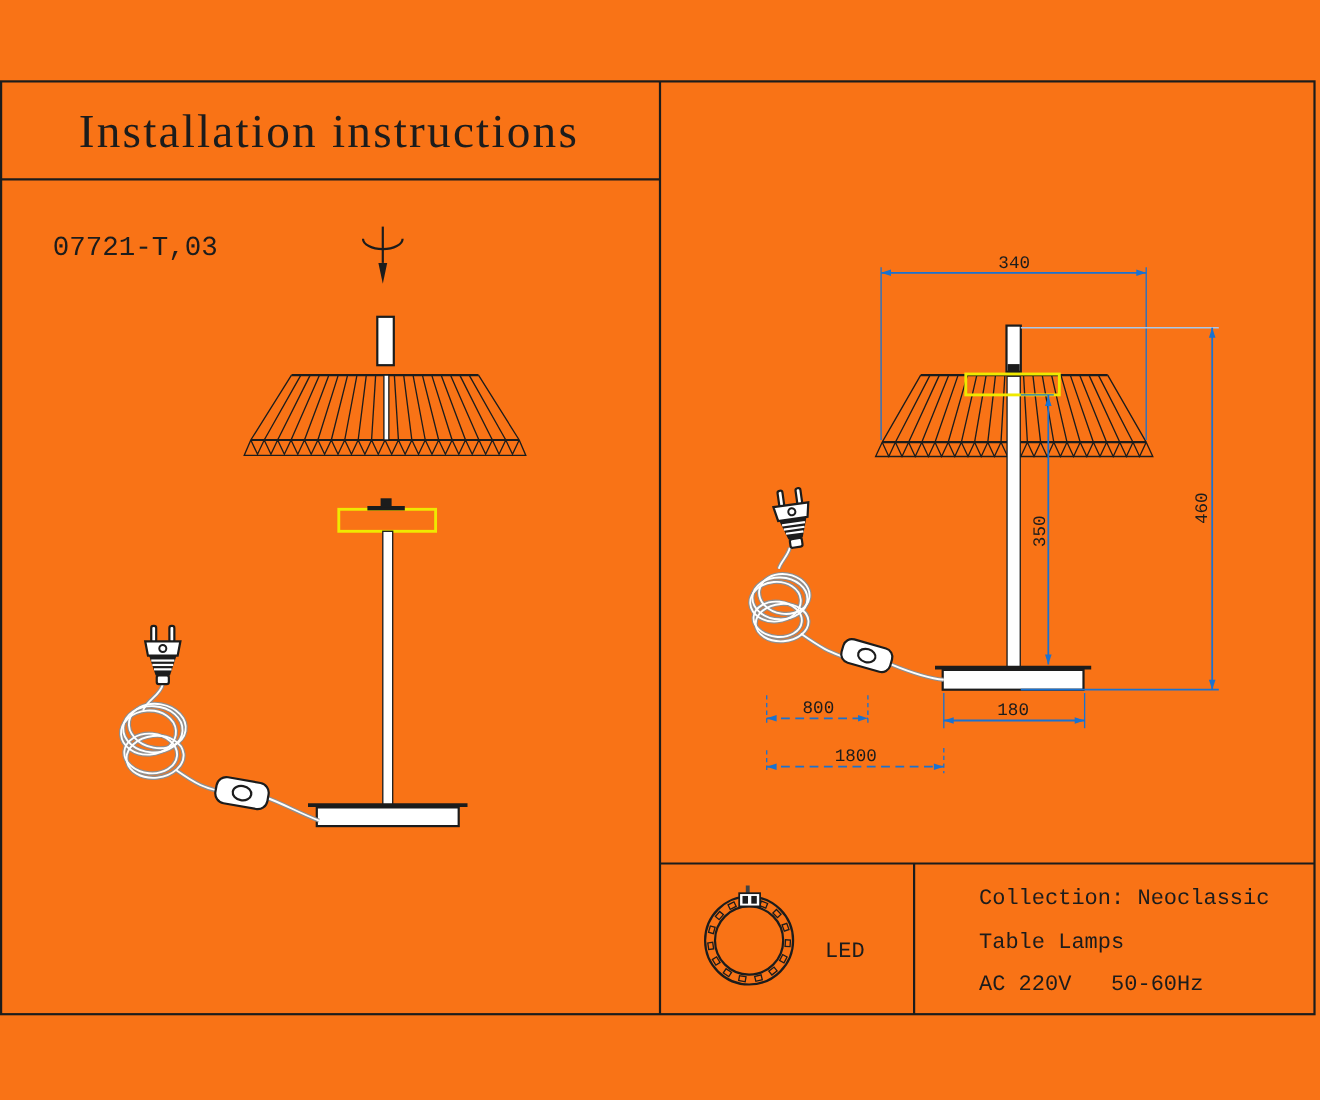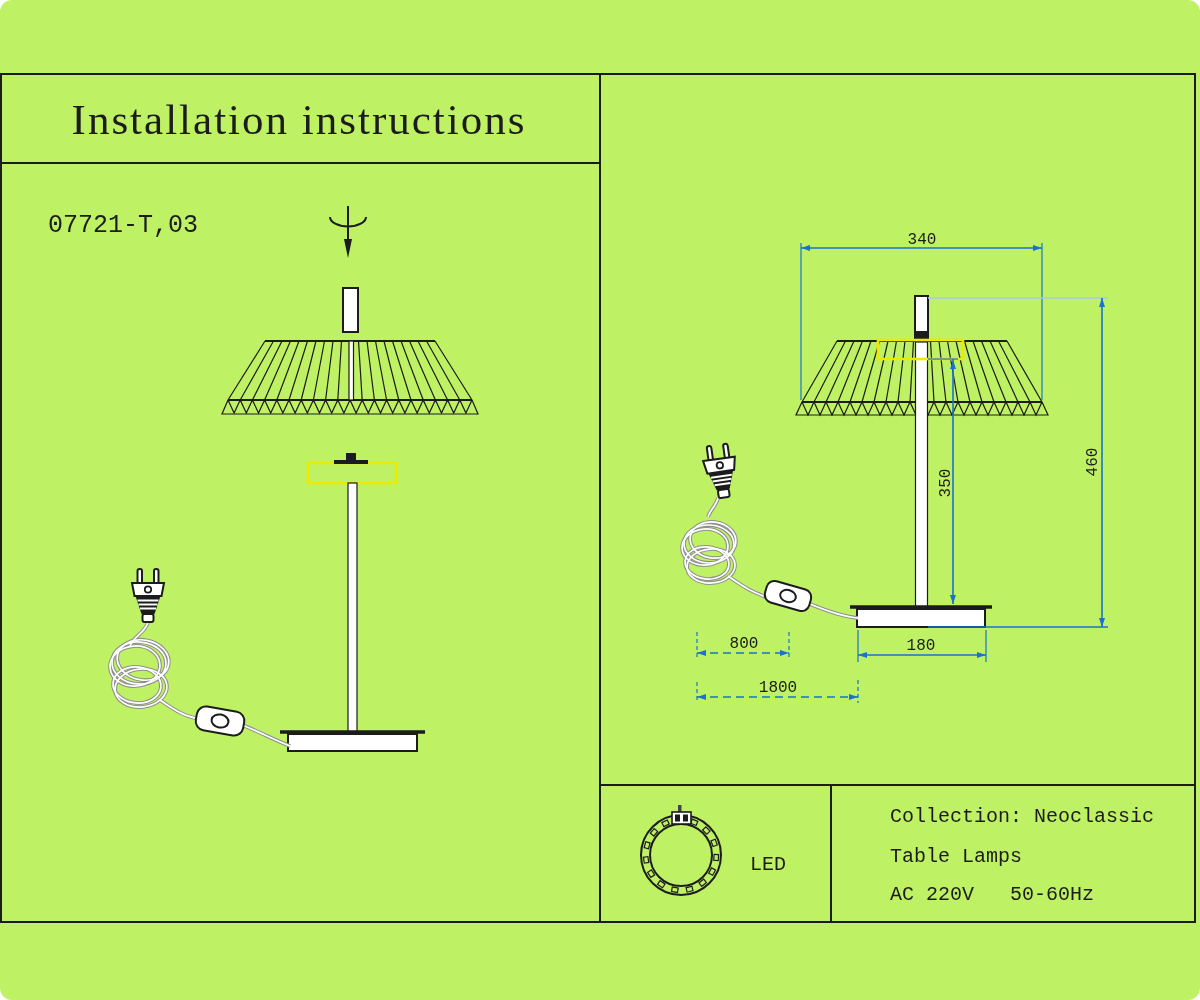--- a/index.html
+++ b/index.html
@@ -1,19 +1,18 @@
 <!DOCTYPE html>
 <html style="--dimension-blue: #1a72d0; --light-blue: #a9c9ea; --highlight-yellow: #efe900; --line-black: #1c1c1c; --cord-gray: #8f8f8f;"><head>
 <meta charset="utf-8">
 <style>
   html,body { margin:0; padding:0; background:#ffffff; }
   .page {
-    position:relative; width:1200px; height:1000px; background:#bef264;
+    position:relative; width:1200px; height:1000px; background:#f97316;
     font-family:"Liberation Mono", monospace;
-    border-radius:12px;
   }
   svg { position:absolute; left:0; top:0; }
   svg text { white-space: pre; fill:#1c1c1c; }
 
   
   .blk      { stroke:var(--line-black,#1c1c1c); fill:none; stroke-width:2; }
   .blk-thin { stroke:var(--line-black,#1c1c1c); fill:none; stroke-width:1.2; }
   .blk-thick{ stroke:var(--line-black,#1c1c1c); fill:none; stroke-width:3.4; }
   .wfill    { fill:#ffffff; }
   .bfill    { fill:var(--line-black,#1c1c1c); stroke:none; }

